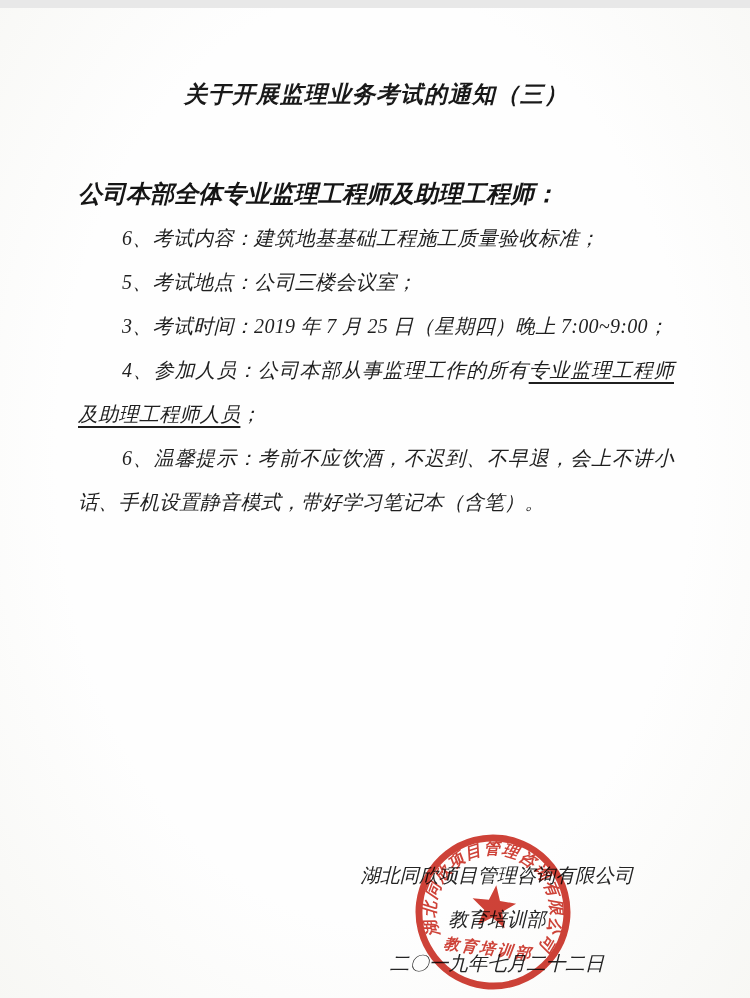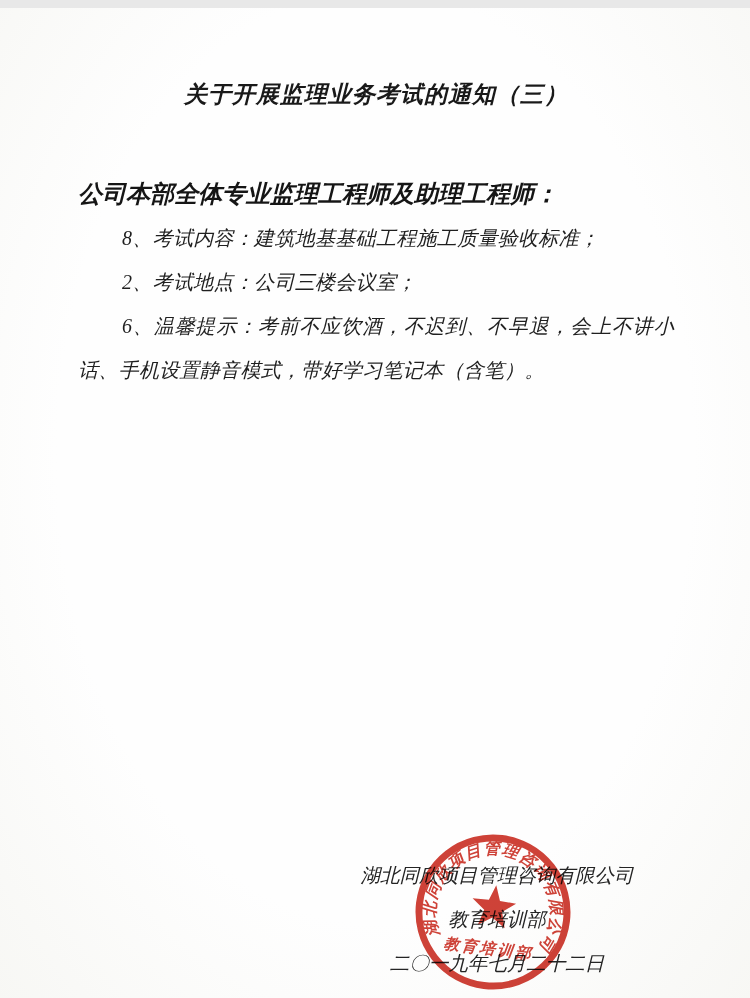--- a/index.html
+++ b/index.html
@@ -73,25 +73,27 @@
 
 <div class="page">
 
   <div class="doc">
 
     <h1 class="title">关于开展监理业务考试的通知（三）</h1>
 
     <div class="salutation">公司本部全体专业监理工程师及助理工程师：</div>
 
 
-    <p class="para">8、考试内容：建筑地基基础工程施工质量验收标准；</p>
+    <p class="para">6、考试内容：建筑地基基础工程施工质量验收标准；</p>
 
-    <p class="para">2、考试地点：公司三楼会议室；</p>
+    <p class="para">5、考试地点：公司三楼会议室；</p>
 
+    <p class="para">3、考试时间：2019 年 7 月 25 日（星期四）晚上 7:00~9:00；</p>
 
+    <p class="para"><span>4、参加人员：公司本部从事监理工作的所有</span><span class="underline">专业监理工程师及助理工程师人员</span><span>；</span></p>
 
 
     <p class="para">6、温馨提示：考前不应饮酒，不迟到、不早退，会上不讲小话、手机设置静音模式，带好学习笔记本（含笔）。</p>
 
   </div>
 
   <div class="signature">
     <div>湖北同欣项目管理咨询有限公司</div>
     <div>教育培训部</div>
     <div>二〇一九年七月二十二日</div>

